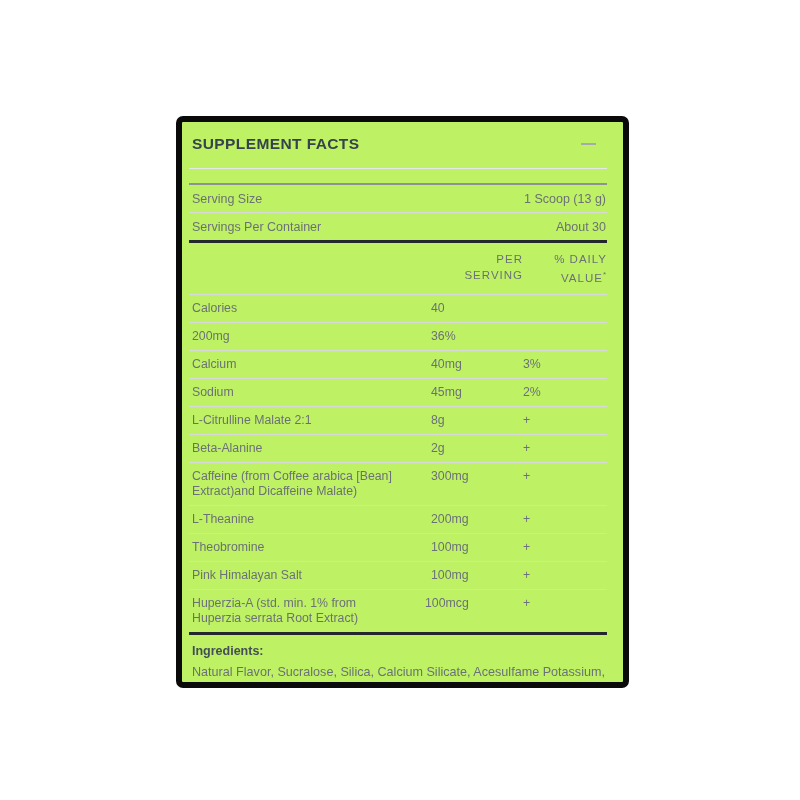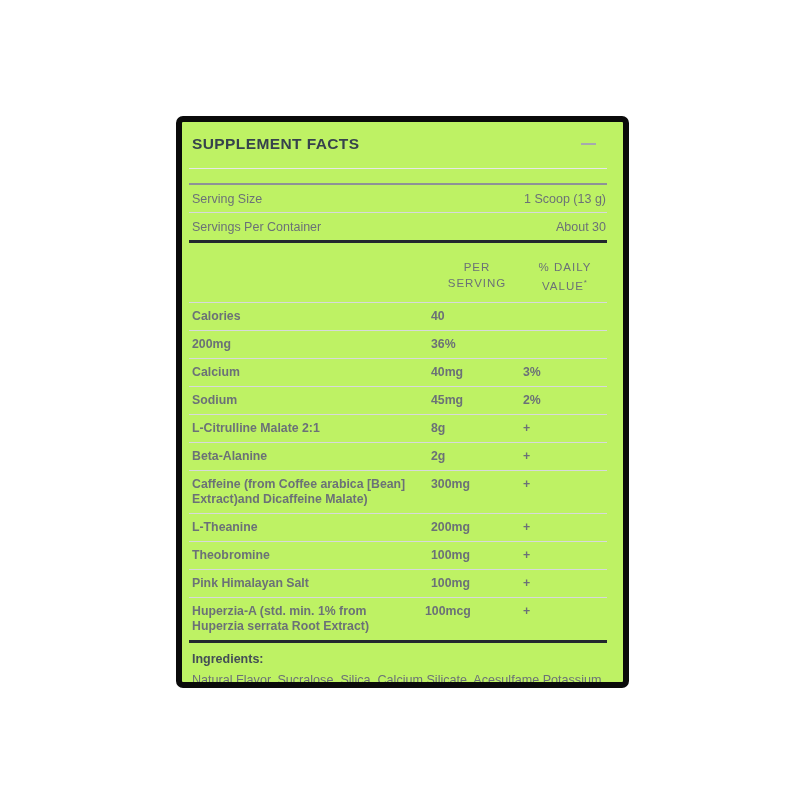--- a/index.html
+++ b/index.html
@@ -38,24 +38,24 @@
     border-bottom:3px solid var(--c-rule-dark);}
   .serving-row{display:flex;justify-content:space-between;align-items:center;
     padding:7px 1px 6px 3px;font-size:12.5px;color:var(--c-text);}
   .serving-row + .serving-row{border-top:1px solid var(--c-rule-row);gap:35px;}
   .serving-value{text-align:right;}
 
   .grid{display:grid;grid-template-columns:1fr 92px 84px;align-items:start;}
 
   .col-header-row{padding:8px 0 8px 3px;border-bottom:1px solid var(--c-rule-row);}
   .col-header{font-size:11.5px;letter-spacing:1px;color:var(--c-text);
-    text-align:center;line-height:16px;margin-top:8px;}
+    text-align:right;line-height:16px;}
   .col-header sup{font-size:8px;}
 
-  .nutrient-rows{border-bottom:3px solid var(--c-rule-dark);font-weight:bold;}
+  .nutrient-rows{border-bottom:3px solid var(--c-rule-dark);}
   .nutrient-row{padding:6px 0 6px 3px;border-bottom:1px solid var(--c-rule-row);
     font-size:12.3px;line-height:15px;color:var(--c-text);}
   .nutrient-row:last-child{border-bottom:none;gap:6px;}
   .nutrient-name{padding-right:14px;}
   .nutrient-amount,.nutrient-dv{text-align:left;}
 
   .ingredients-heading{margin:9px 0 0 3px;font-size:12.5px;font-weight:700;
     color:var(--c-text-dark);}
   .ingredients-text{margin:4px 0 0 3px;font-size:12.6px;line-height:20px;
     color:var(--c-text);max-width:414px;}

